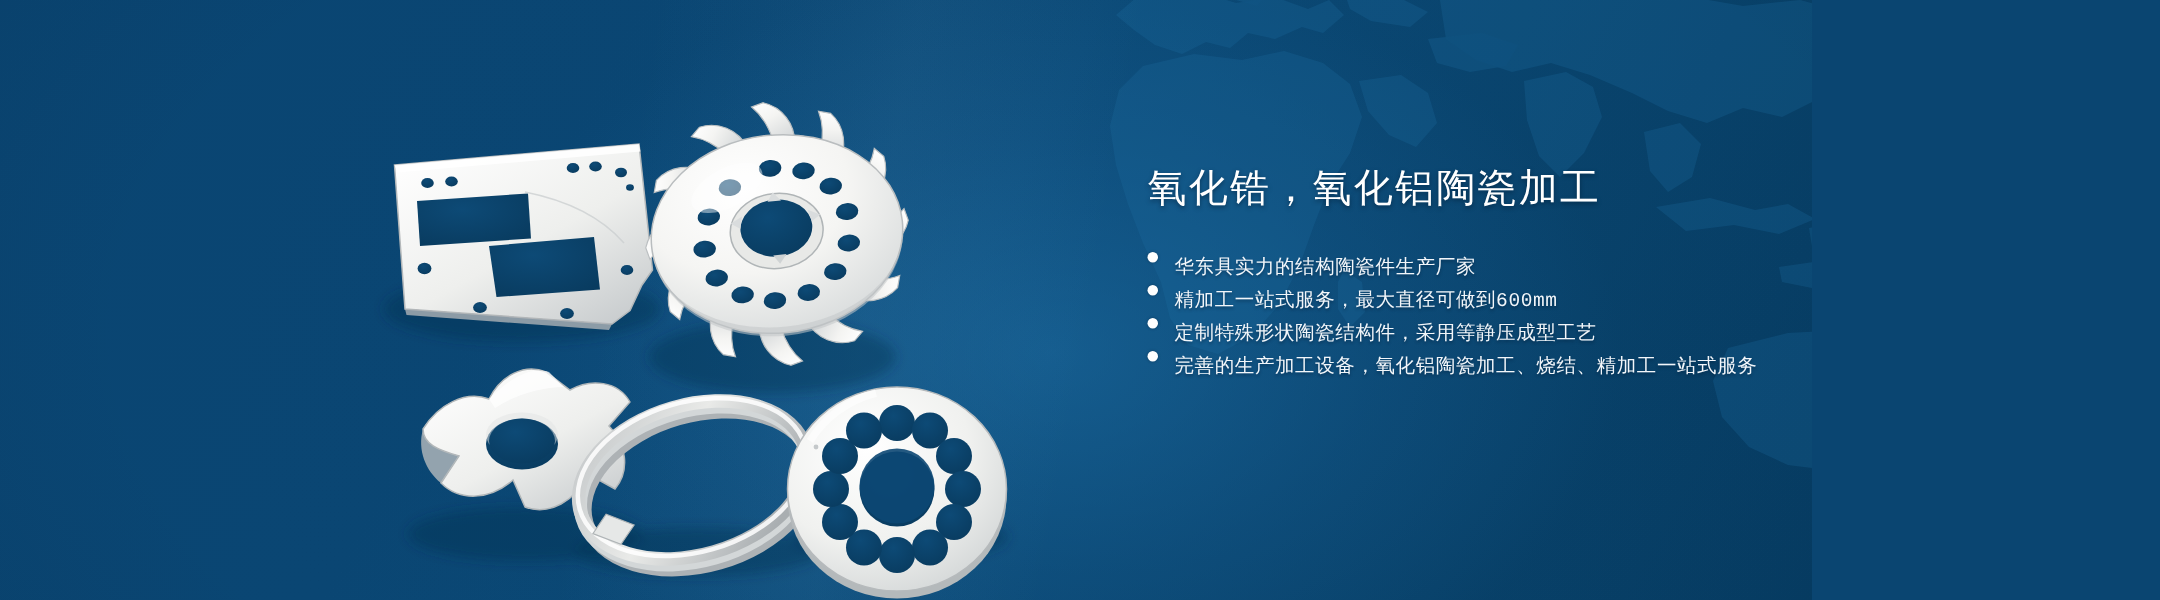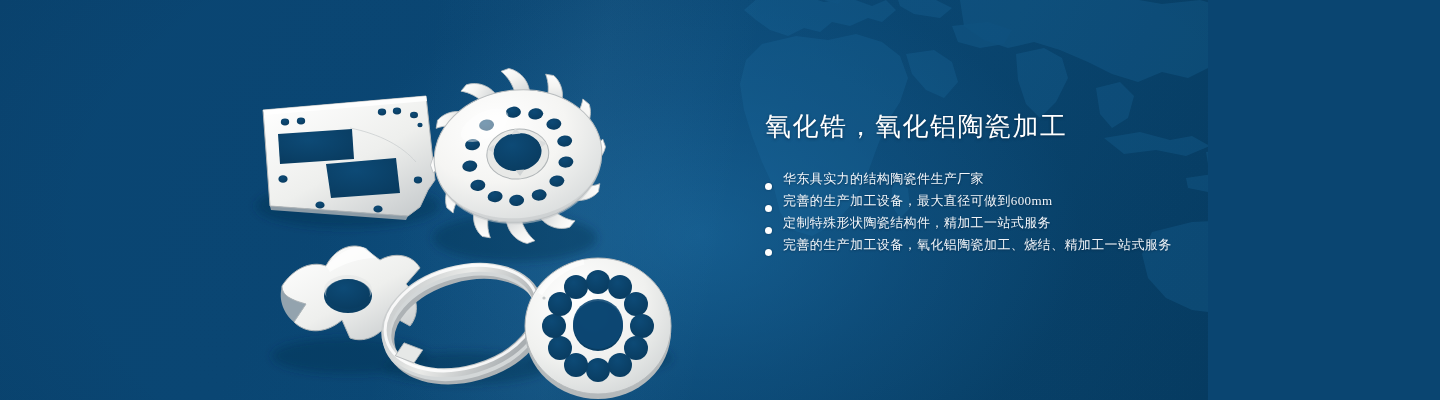--- a/index.html
+++ b/index.html
@@ -7,21 +7,21 @@
     padding: 0;
     background: #0a4571;
   }
   * { box-sizing: border-box; }
 
   #banner {
     position: relative;
     width: 1208px;
     height: 400px;
     overflow: hidden;
-    font-family: Liberation Serif, serif;
+    font-family: Liberation Mono, monospace;
     background: #d946ef;
     user-select: none;
   }
 
   
   .bg-base {
     position: absolute; inset: 0;
     background:
       radial-gradient(ellipse 560px 380px at 700px 235px,
          rgba(30,110,165,0.55) 0%,
@@ -66,21 +66,21 @@
     letter-spacing: 1.5px;
     color: #ffffff;
     font-weight: normal;
     margin: 0 0 24px 0;
     white-space: nowrap;
     text-shadow: 0 1px 3px rgba(0,25,48,0.55);
   }
   .bullets { margin: 0; padding: 0; list-style: none; }
   .bullet {
     display: flex;
-    align-items: flex-end;
+    align-items: flex-start;
     height: 22px;
     white-space: nowrap;
   }
   .dot {
     flex: 0 0 auto;
     width: 7px; height: 7px;
     border-radius: 50%;
     background: #ffffff;
     margin-right: 11px;
     box-shadow: 0 0 2px rgba(0,20,40,0.4);
@@ -341,25 +341,25 @@
   <div class="copy">
     <h1 class="headline">氧化锆，氧化铝陶瓷加工</h1>
 
     <ul class="bullets">
       <li class="bullet">
         <span class="dot"></span>
         <span class="bullet-text">华东具实力的结构陶瓷件生产厂家</span>
       </li>
       <li class="bullet">
         <span class="dot"></span>
-        <span class="bullet-text">完善的生产加工设备，最大直径可做到600mm</span>
+        <span class="bullet-text">精加工一站式服务，最大直径可做到600mm</span>
       </li>
       <li class="bullet">
         <span class="dot"></span>
-        <span class="bullet-text">定制特殊形状陶瓷结构件，精加工一站式服务</span>
+        <span class="bullet-text">定制特殊形状陶瓷结构件，采用等静压成型工艺</span>
       </li>
       <li class="bullet">
         <span class="dot"></span>
         <span class="bullet-text">完善的生产加工设备，氧化铝陶瓷加工、烧结、精加工一站式服务</span>
       </li>
     </ul>
   </div>
 
 </div>
 

